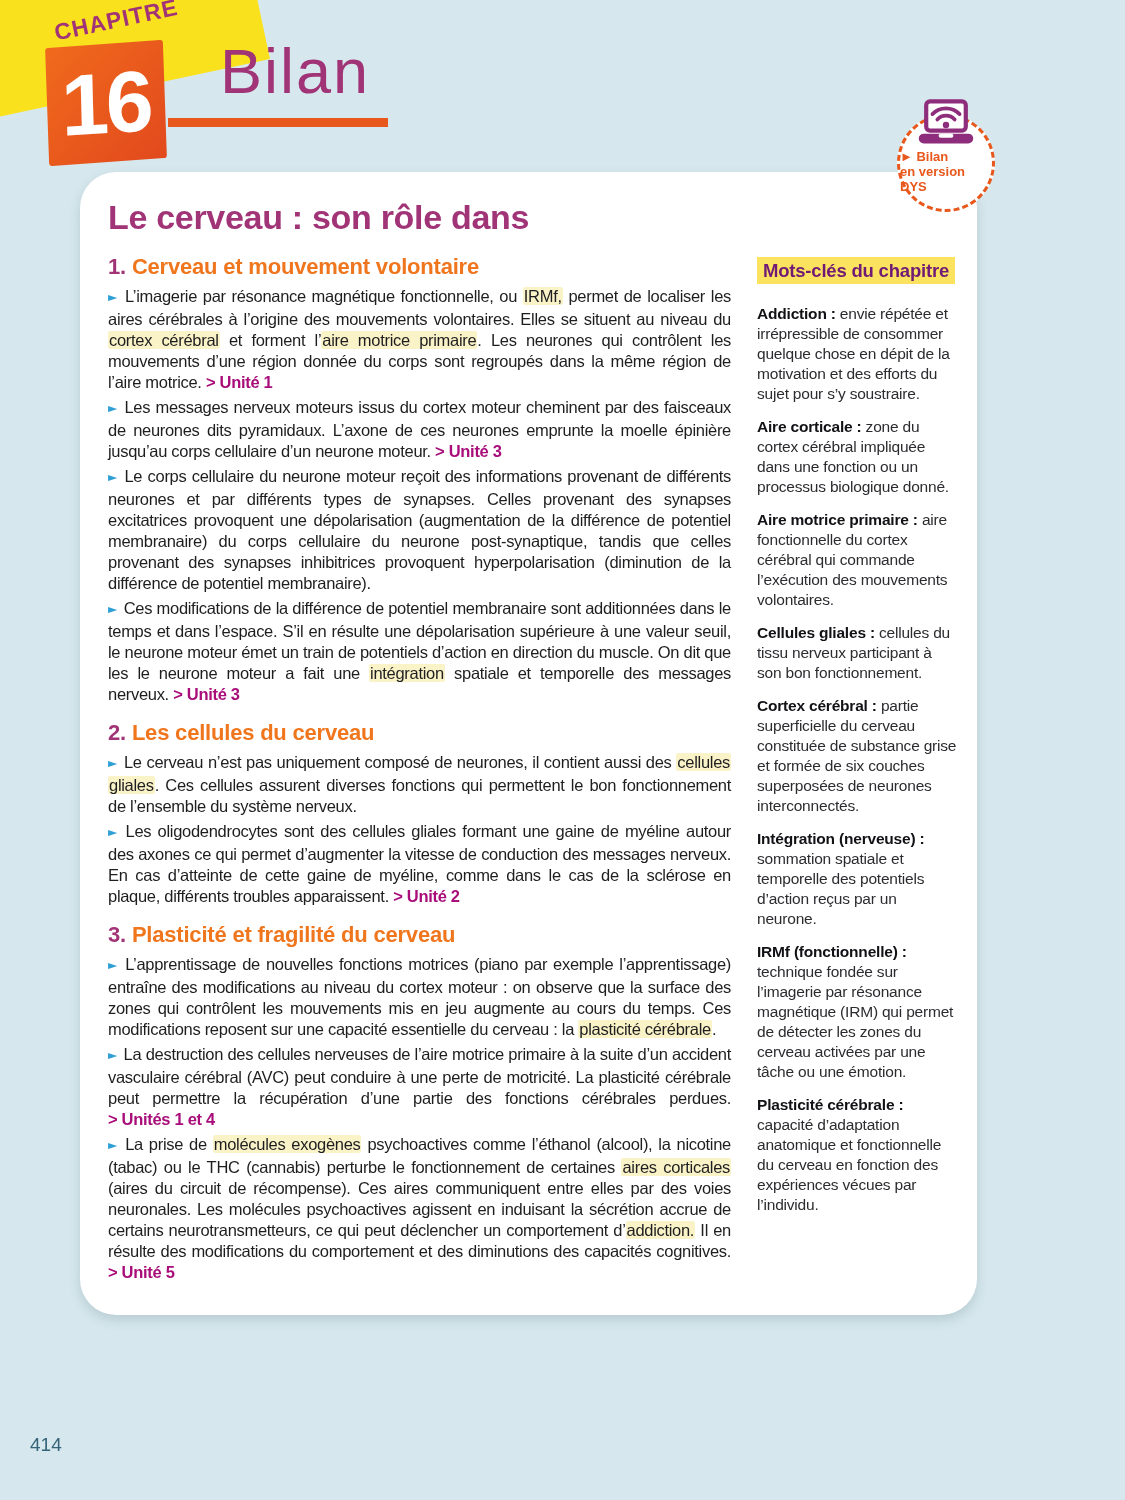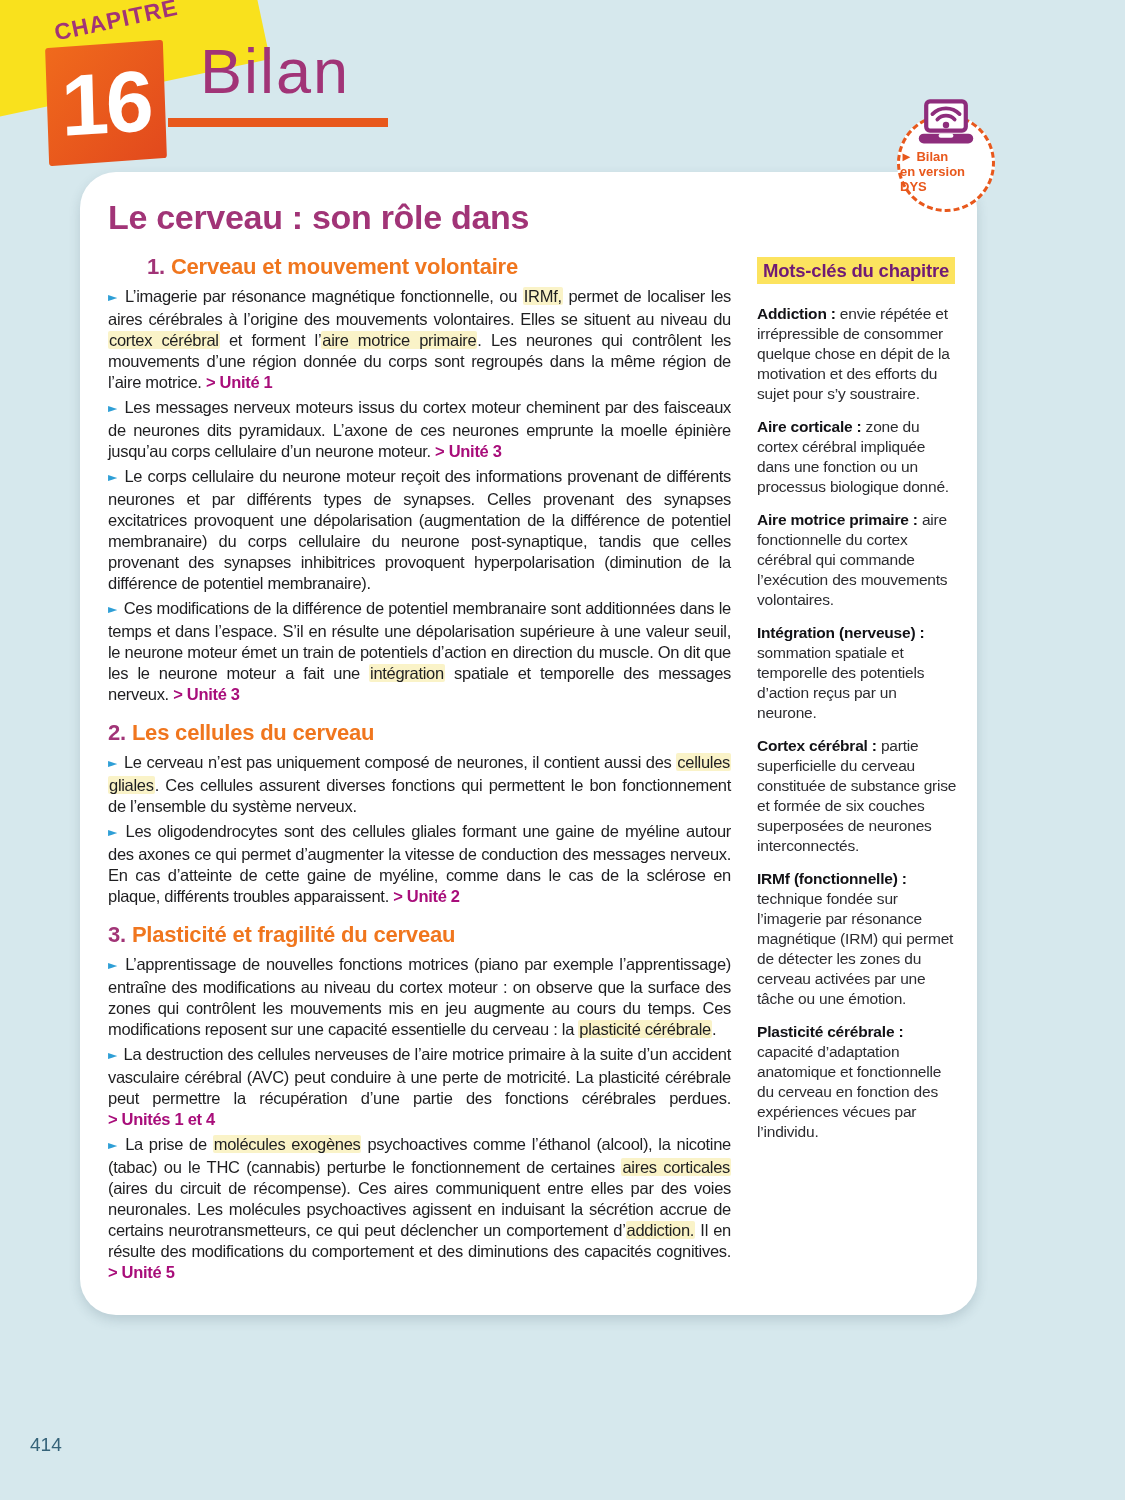--- a/index.html
+++ b/index.html
@@ -40,21 +40,21 @@
     background:linear-gradient(135deg,#f06a1c 0%,#e2491d 100%);
     transform:rotate(-4deg) skewX(-2deg);
     display:flex;align-items:center;justify-content:center;
     border-radius:3px;
   }
   .chapter-number{
     color:#ffffff;font-size:86px;font-weight:800;line-height:1;
     transform:rotate(0.5deg);letter-spacing:-3px;
   }
   .page-type{
-    position:absolute;left:200px;top:40px;
+    position:absolute;left:220px;top:40px;
     color:var(--accent-purple);
     font-size:63px;font-weight:300;letter-spacing:2px;line-height:1;
   }
   .title-underline{
     position:absolute;left:168px;top:118px;width:220px;height:9px;
     background:var(--accent-orange);
   }
   
   .dys-badge{
     position:absolute;left:897px;top:114px;width:98px;height:98px;
@@ -76,21 +76,21 @@
   .main-title{
     margin:24px 30px 6px 28px;
     color:var(--accent-purple);
     font-size:34px;font-weight:800;line-height:42px;letter-spacing:-0.3px;
   }
   .main-title span{display:block;}
   .card-body{display:flex;gap:26px;padding:0 20px 0 28px;}
   .main-col{flex:1;min-width:0;}
   
   .sec-head{font-size:22px;font-weight:800;margin:15px 0 6px;letter-spacing:-0.2px;}
-  .sec-head:first-child{margin-top:10px;margin-left:39px;}
+  .sec-head:first-child{margin-top:10px;}
   .sec-num{color:var(--accent-purple);}
   .sec-title{color:var(--heading-orange);}
   .para{
     font-size:16.5px;line-height:21px;letter-spacing:-0.3px;
     color:#1e1e20;text-align:justify;margin:0 0 4px;
   }
   .bullet{
     color:var(--bullet-blue);font-size:12px;
     font-family:"DejaVu Sans",sans-serif;
     position:relative;top:-1.5px;margin-right:3px;
@@ -163,22 +163,23 @@
           <p class="para"><span class="bullet">► </span><span>L’apprentissage de nouvelles fonctions motrices (piano par exemple l’apprentissage) entraîne des modifications au niveau du cortex moteur : on observe que la surface des zones qui contrôlent les mouvements mis en jeu augmente au cours du temps. Ces modifications reposent sur une capacité essentielle du cerveau : la </span><span class="hl">plasticité cérébrale</span><span>.</span></p>
           <p class="para"><span class="bullet">► </span><span>La destruction des cellules nerveuses de l’aire motrice primaire à la suite d’un accident vasculaire cérébral (AVC) peut conduire à une perte de motricité. La plasticité cérébrale peut permettre la récupération d’une partie des fonctions cérébrales perdues. </span><span class="unit">&gt; Unités 1 et 4</span></p>
           <p class="para"><span class="bullet">► </span><span>La prise de </span><span class="hl">molécules exogènes</span><span> psychoactives comme l’éthanol (alcool), la nicotine (tabac) ou le THC (cannabis) perturbe le fonctionnement de certaines </span><span class="hl">aires corticales</span><span> (aires du circuit de récompense). Ces aires communiquent entre elles par des voies neuronales. Les molécules psychoactives agissent en induisant la sécrétion accrue de certains neurotransmetteurs, ce qui peut déclencher un comportement d’</span><span class="hl">addiction.</span><span> Il en résulte des modifications du comportement et des diminutions des capacités cognitives. </span><span class="unit">&gt; Unité 5</span></p>
         </div>
       <aside class="sidebar">
         <span class="sidebar-heading">Mots-clés du chapitre</span>
         <div class="sidebar-items">
             <p class="kw"><strong class="kw-term">Addiction : </strong><span class="kw-def">envie répétée et irrépressible de consommer quelque chose en dépit de la motivation et des efforts du sujet pour s’y soustraire.</span></p>
             <p class="kw"><strong class="kw-term">Aire corticale : </strong><span class="kw-def">zone du cortex cérébral impliquée dans une fonction ou un processus biologique donné.</span></p>
             <p class="kw"><strong class="kw-term">Aire motrice primaire : </strong><span class="kw-def">aire fonctionnelle du cortex cérébral qui commande l’exécution des mouvements volontaires.</span></p>
+            <p class="kw"><strong class="kw-term">Cellules gliales : </strong><span class="kw-def">cellules du tissu nerveux participant à son bon fonctionnement.</span></p>
+            <p class="kw"><strong class="kw-term">Cortex cérébral : </strong><span class="kw-def">partie superficielle du cerveau constituée de substance grise et formée de six couches superposées de neurones interconnectés.</span></p>
             <p class="kw"><strong class="kw-term">Intégration (nerveuse) : </strong><span class="kw-def">sommation spatiale et temporelle des potentiels d’action reçus par un neurone.</span></p>
-            <p class="kw"><strong class="kw-term">Cortex cérébral : </strong><span class="kw-def">partie superficielle du cerveau constituée de substance grise et formée de six couches superposées de neurones interconnectés.</span></p>
             <p class="kw"><strong class="kw-term">IRMf (fonctionnelle) : </strong><span class="kw-def">technique fondée sur l’imagerie par résonance magnétique (IRM) qui permet de détecter les zones du cerveau activées par une tâche ou une émotion.</span></p>
             <p class="kw"><strong class="kw-term">Plasticité cérébrale : </strong><span class="kw-def">capacité d’adaptation anatomique et fonctionnelle du cerveau en fonction des expériences vécues par l’individu.</span></p>
           </div>
       </aside>
     </div>
   </div>
 
   <div class="page-number">414</div>
 </div>
 

